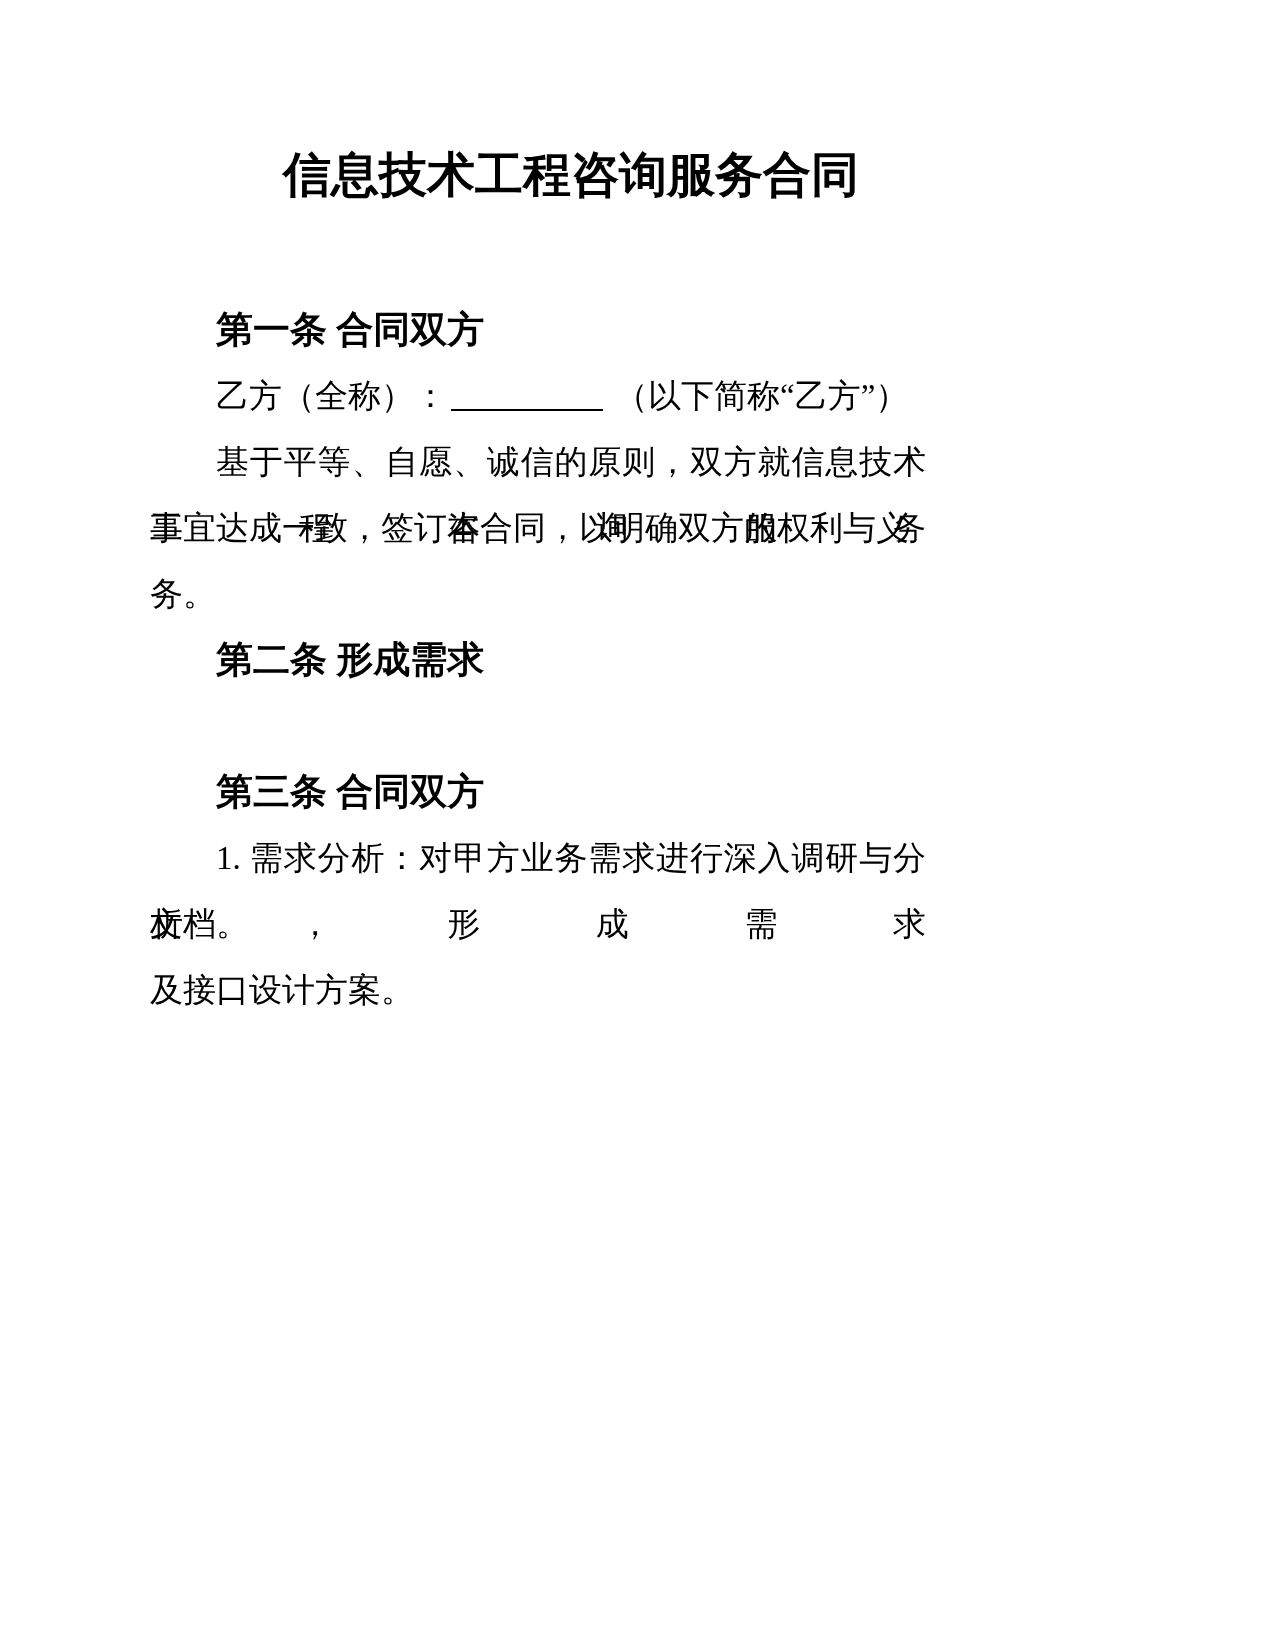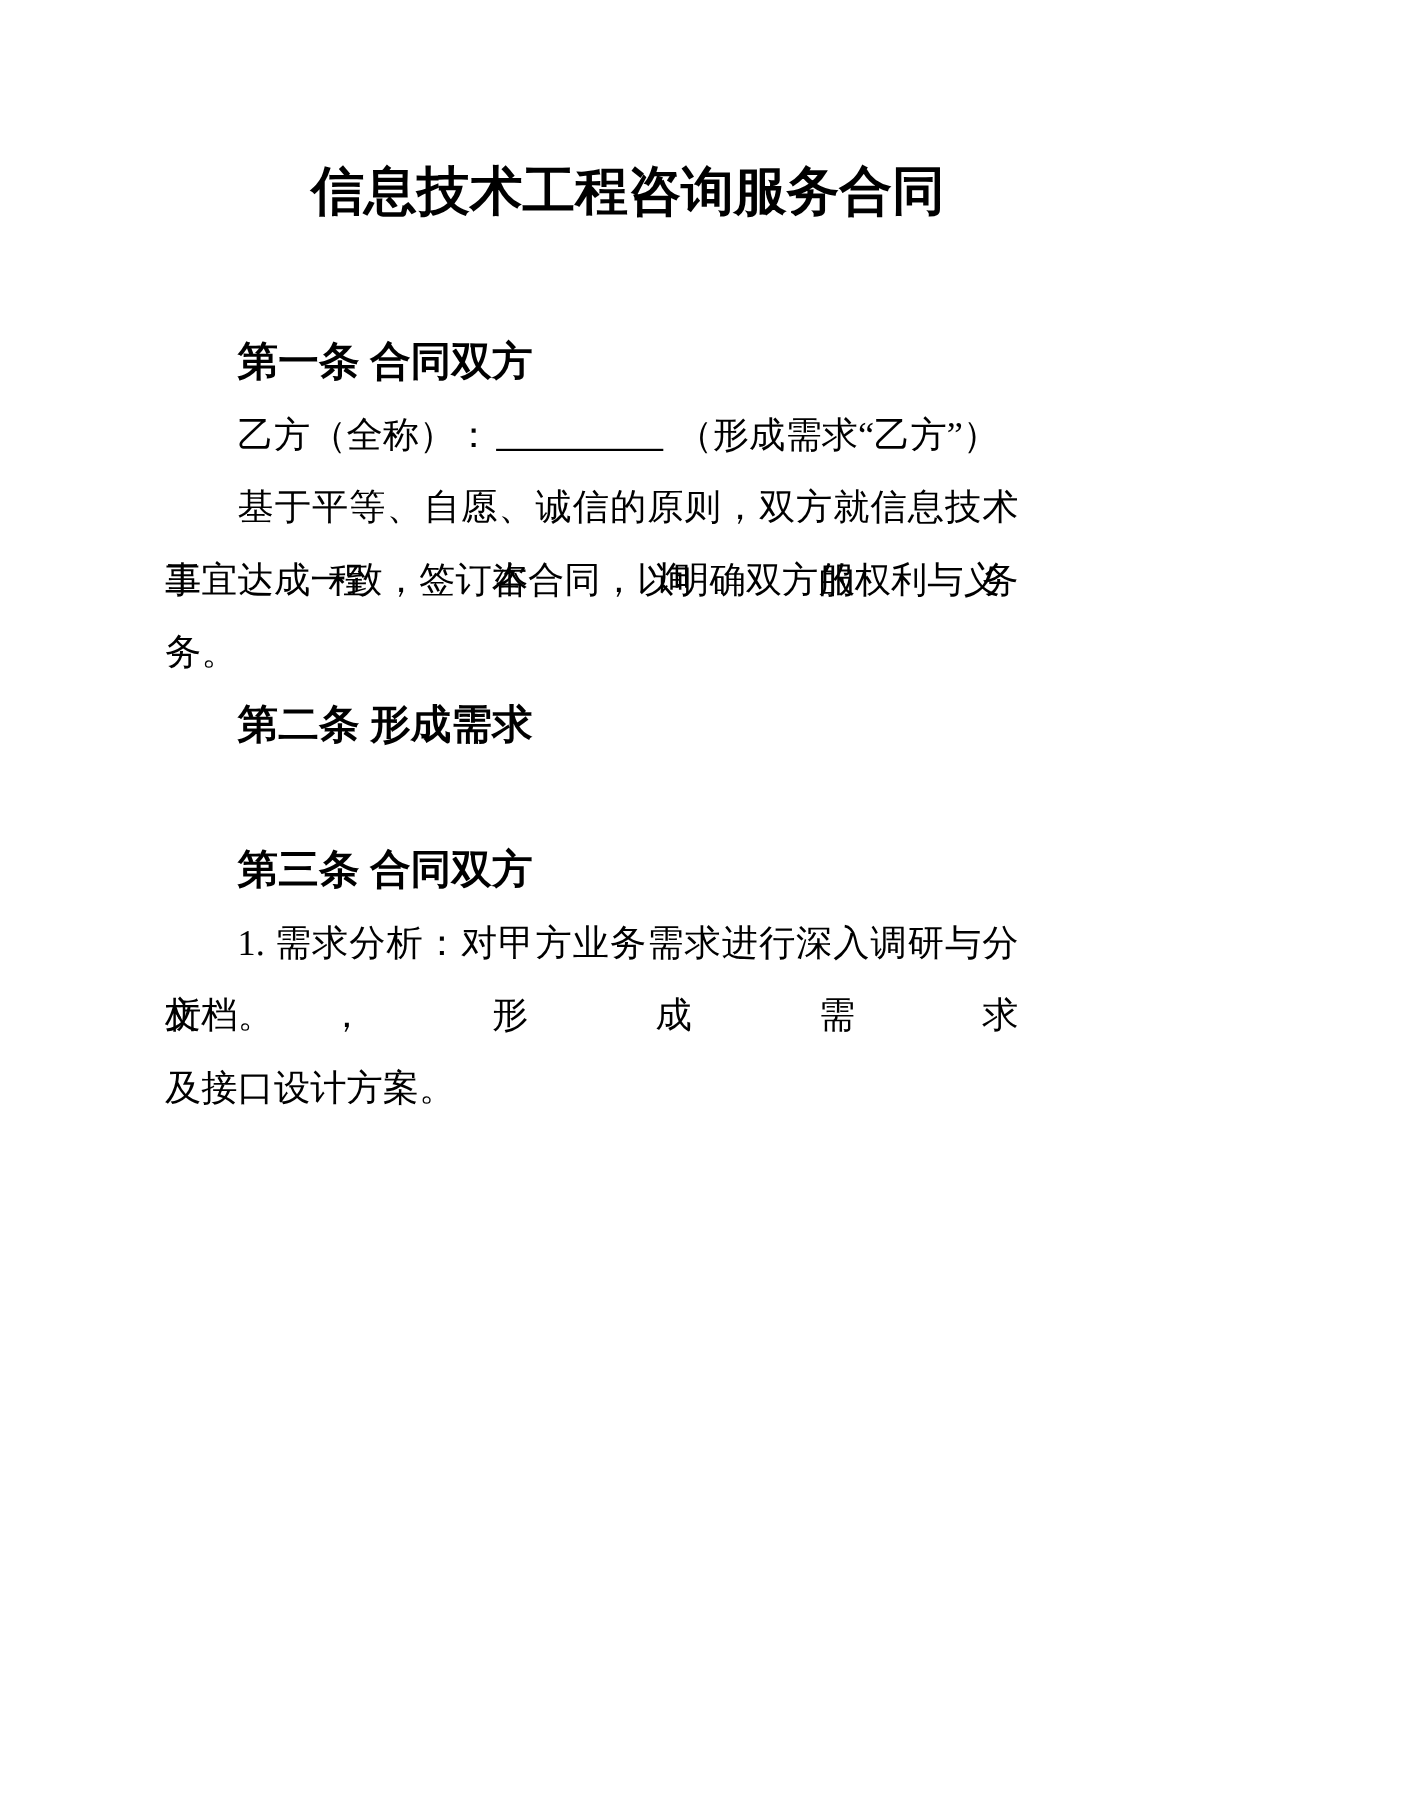--- a/index.html
+++ b/index.html
@@ -61,21 +61,21 @@
   }
 </style>
 </head>
 <body>
 
 <div class="page">
   <div class="doc-title">信息技术工程咨询服务合同</div>
   <div>
       <div class="section section-first">
         <div class="section-heading">第一条 合同双方</div>
-        <div class="line indent fill-line"><span>乙方（全称）：</span><span class="fill-blank"></span><span>（形成需求“乙方”）</span></div>
+        <div class="line indent fill-line"><span>乙方（全称）：</span><span class="fill-blank"></span><span>（以下简称“乙方”）</span></div>
         <div class="paragraph">
           <div class="line indent justify">基于平等、自愿、诚信的原则，双方就信息技术工程咨询服务</div>
           <div class="line">事宜达成一致，签订本合同，以明确双方的权利与义务。</div>
         </div>
       </div>
       <div class="section">
         <div class="section-heading">第二条 形成需求</div>
       </div>
       <div class="section">
         <div class="section-heading">第三条 合同双方</div>

